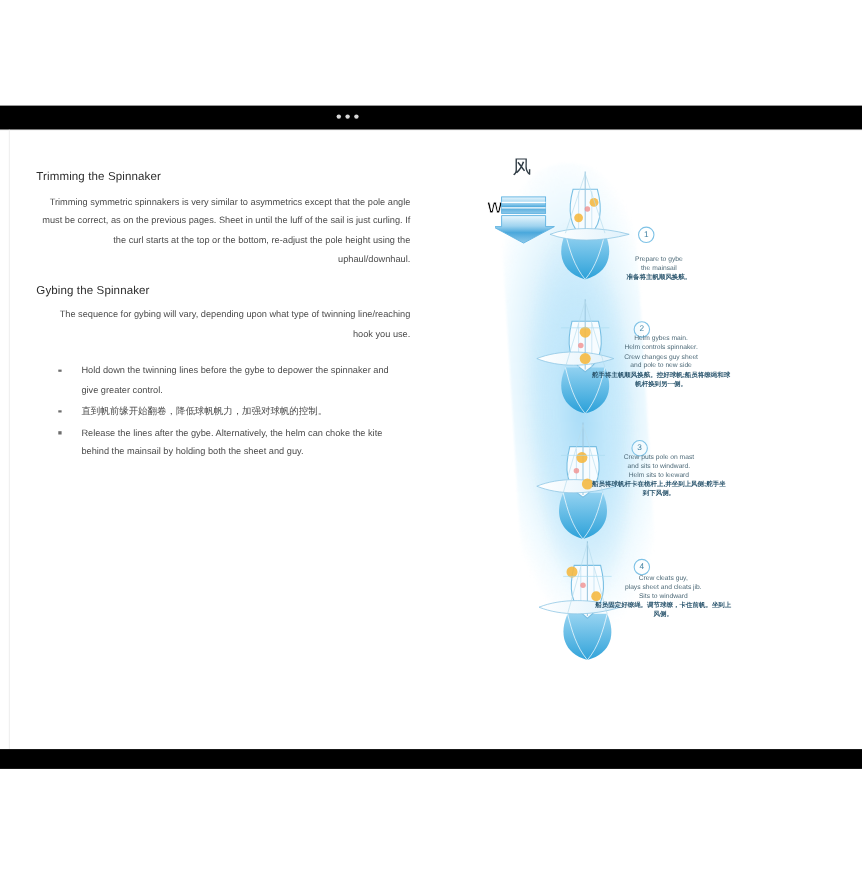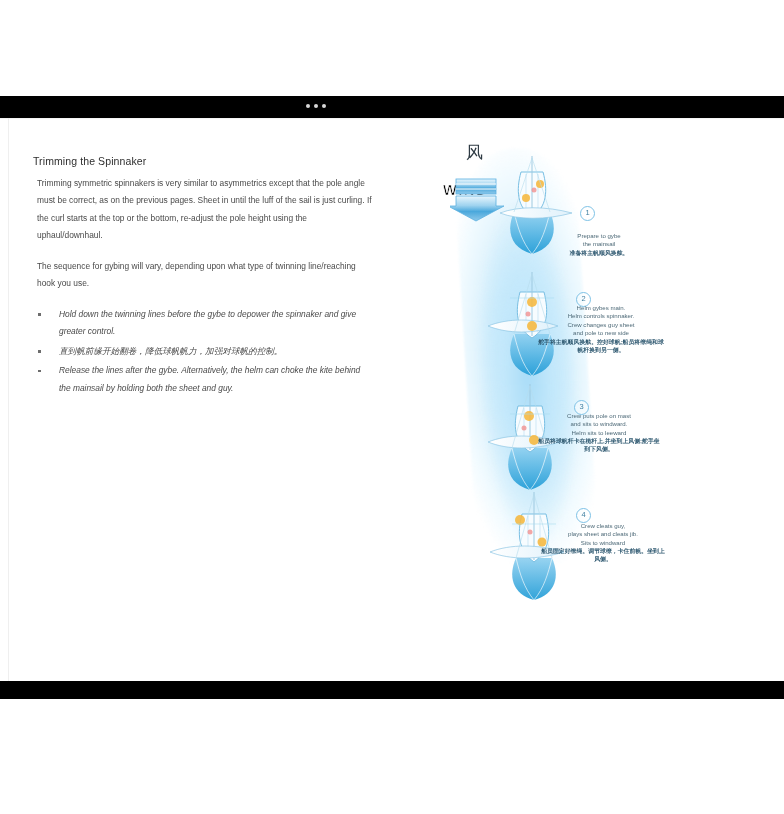--- a/index.html
+++ b/index.html
@@ -44,26 +44,26 @@
   }
   h2.sec{
     font-size:10.5px;font-weight:400;color:#2e2e2e;
     margin:0 0 6px 0;letter-spacing:.1px;line-height:1.3;
   }
   h3.sec-cn{
     font-size:10.5px;font-weight:700;color:#2b2b2b;
     margin:0 0 13px 0;line-height:1.3;
   }
   p.body{
-    font-size:8.4px;line-height:17.5px;margin:0 0 13px 4px;color:#4a4a4a;
+    font-size:8.4px;line-height:17.5px;margin:0 0 13px 4px;color:#4a4a4a;text-align:right;
   }
   p.body-cn{
     font-size:8.6px;line-height:17.5px;margin:0 0 14px 0;color:#4a4a4a;
   }
-  ul.bullets{margin:1px;padding:0;list-style:none;font-style:italic;}
+  ul.bullets{margin:16px;padding:0;list-style:none;}
   ul.bullets li{
     position:relative;padding-left:25px;
     font-size:8.4px;line-height:17.5px;color:#4a4a4a;
     margin-bottom:2px;
   }
   ul.bullets li.cn{font-size:8.6px;}
   ul.bullets li::before{
     content:"";position:absolute;left:4px;top:7.5px;
     width:2.5px;height:2.5px;background:#6d6d6d;
   }
@@ -137,20 +137,21 @@
   <div class="page"></div>
   <div class="page-topline"></div>
   <div class="page-edge"></div>
 
   <div class="col-text">
 
     <h2 class="sec">Trimming the Spinnaker</h2>
 
     <p class="body">Trimming symmetric spinnakers is very similar to asymmetrics except that the pole angle must be correct, as on the previous pages. Sheet in until the luff of the sail is just curling. If the curl starts at the top or the bottom, re-adjust the pole height using the uphaul/downhaul.</p>
 
+    <h2 class="sec">Gybing the Spinnaker</h2>
 
     <p class="body">The sequence for gybing will vary, depending upon what type of twinning line/reaching hook you use.</p>
 
     <ul class="bullets">
       <li>Hold down the twinning lines before the gybe to depower the spinnaker and give greater control.</li>
       <li class="cn">直到帆前缘开始翻卷，降低球帆帆力，加强对球帆的控制。</li>
       <li>Release the lines after the gybe. Alternatively, the helm can choke the kite behind the mainsail by holding both the sheet and guy.</li>
     </ul>
   </div>
 

